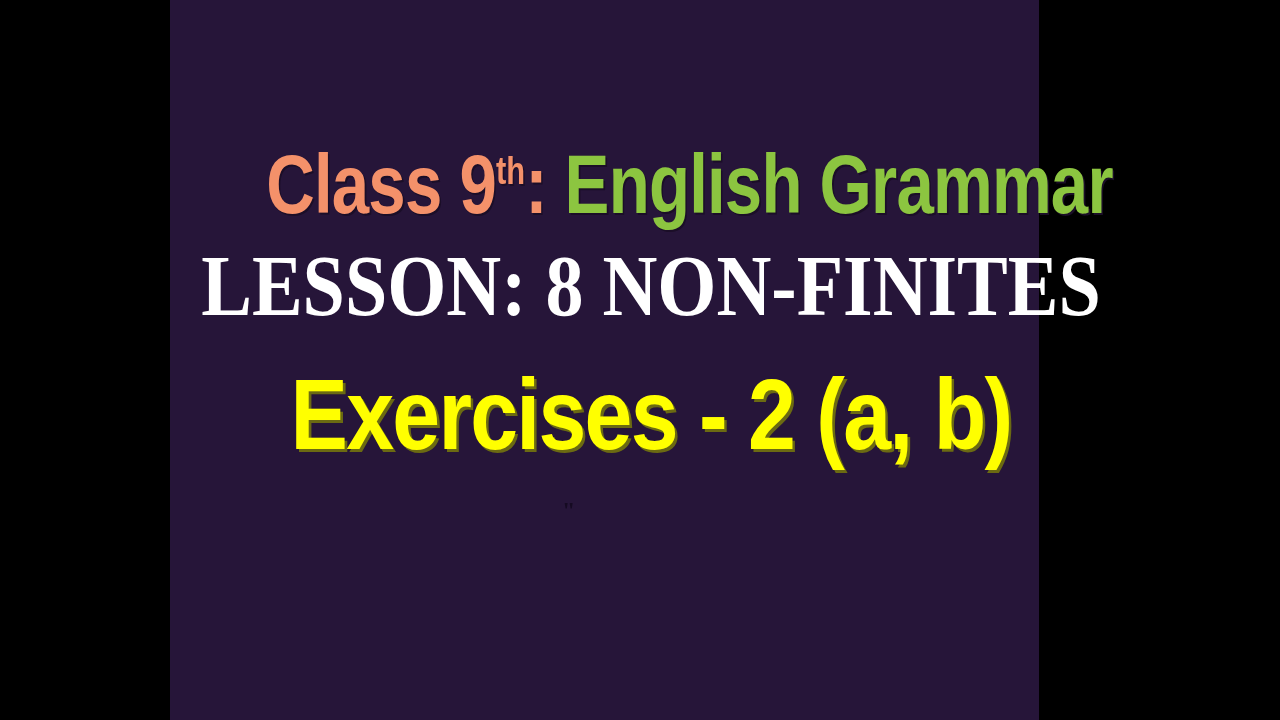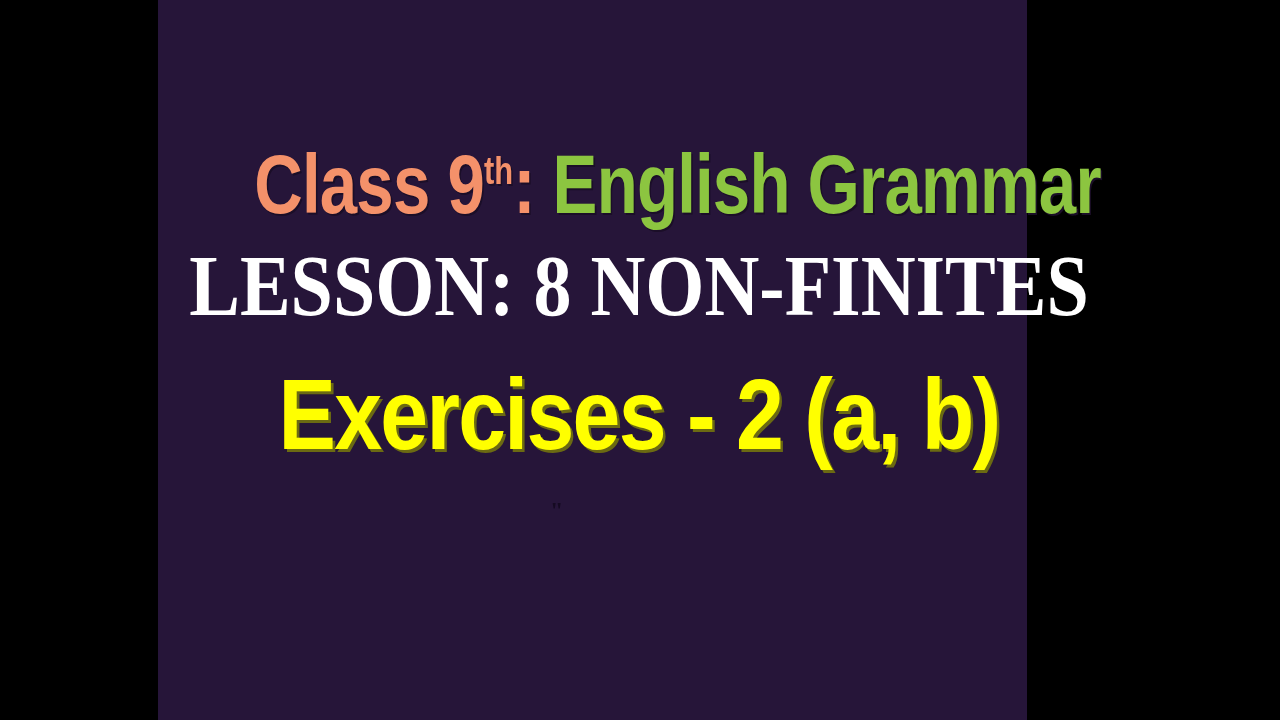--- a/index.html
+++ b/index.html
@@ -28,21 +28,21 @@
     top: 0;
     height: 720px;
     background: #000000;
   }
   #pillarbox-left  { left: 0;   width: 158px; }
   #pillarbox-right { left: 1120px; width: 160px; }
 
   
   #video-frame {
     position: absolute;
-    left: 158px;
+    left: 170px;
     top: 0;
     width: 869px;
     height: 720px;
     background: #261539;
   }
 
   
   #title-line-1 {
     position: absolute;
     left: 0;

